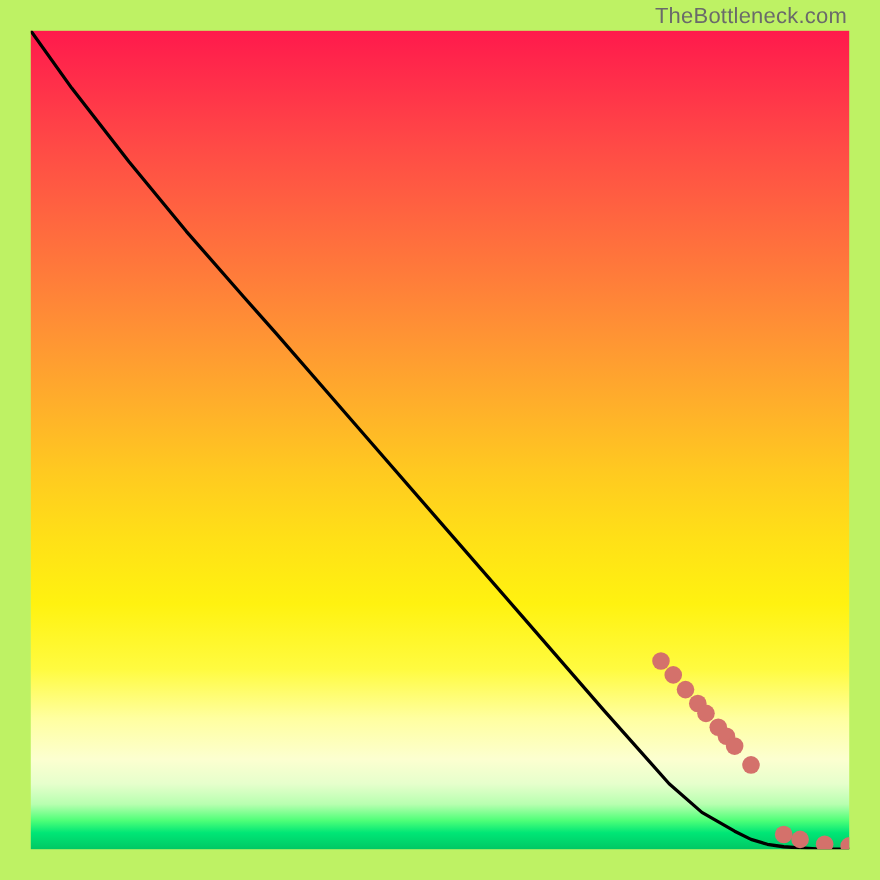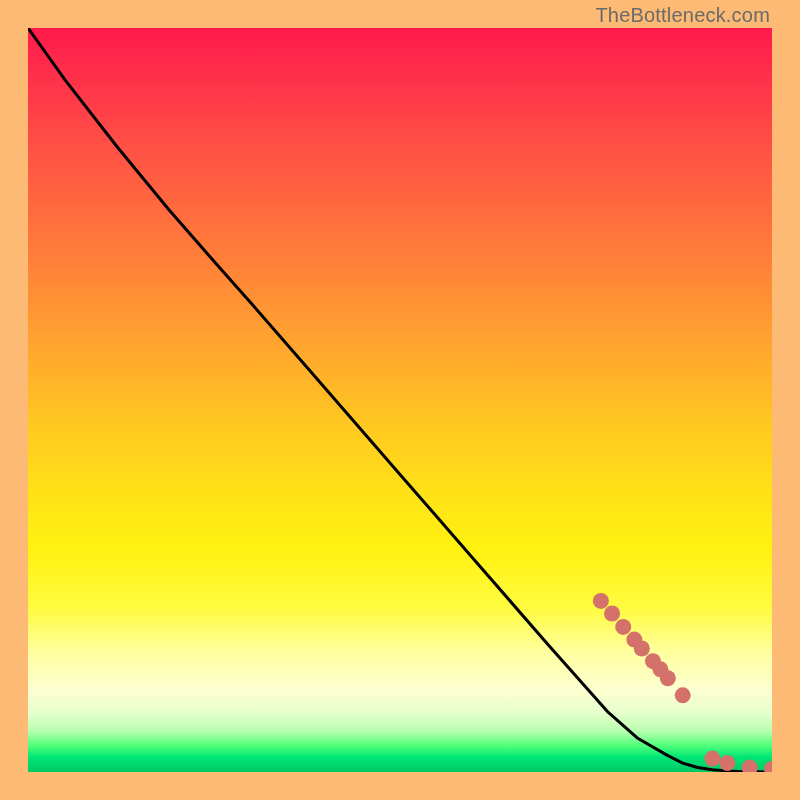--- a/index.html
+++ b/index.html
@@ -8,21 +8,21 @@
     width: 800px;
     height: 800px;
     background: #000;
     overflow: hidden;
     font-family: Arial, Helvetica, sans-serif;
   }
   .frame {
     position: relative;
     width: 800px;
     height: 800px;
-    background: #fdba74;
+    background: #bef264;
   }
   .plot-area {
     position: absolute;
     left: 28px;
     top: 28px;
     width: 744px;
     height: 744px;
     
     background: linear-gradient(
       to bottom,

